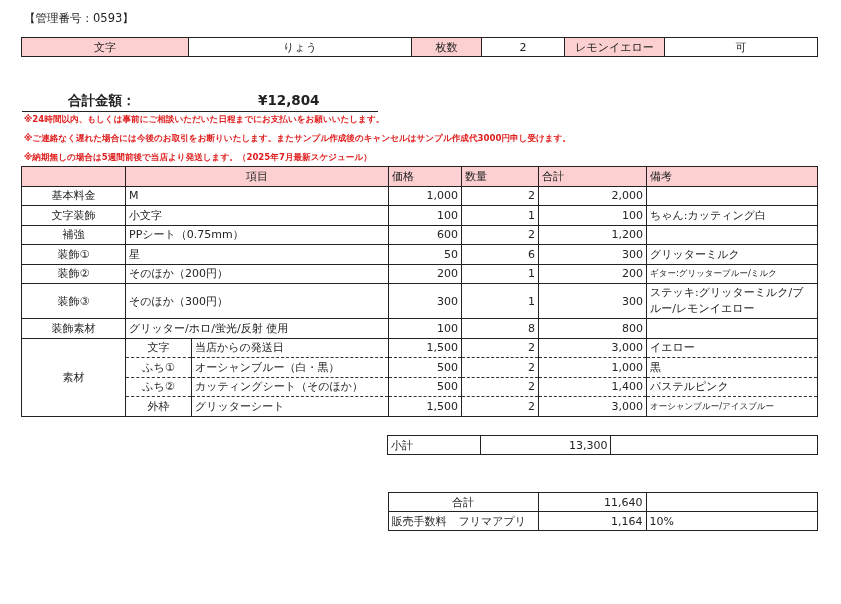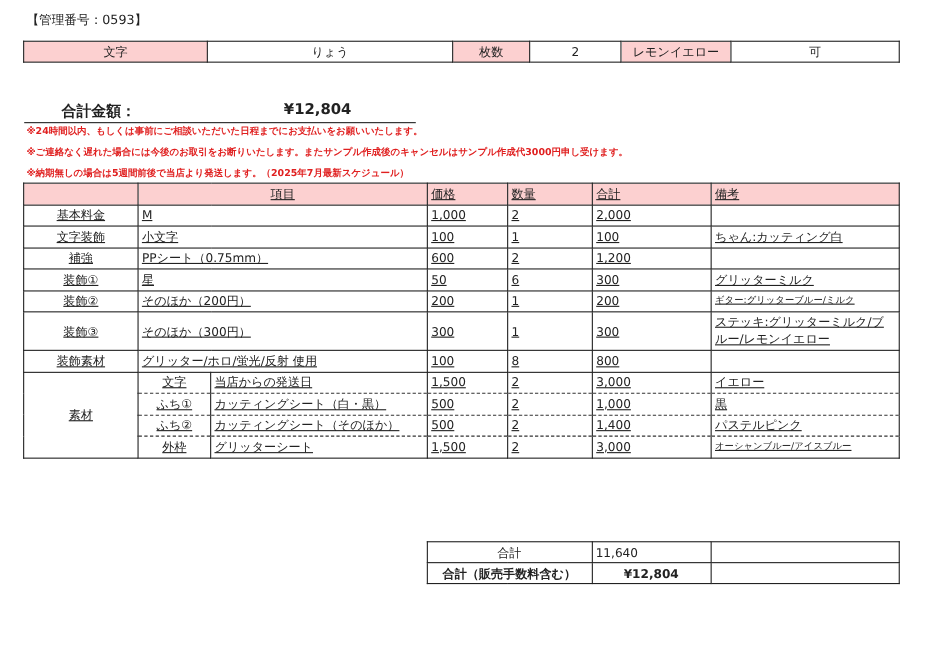--- a/index.html
+++ b/index.html
@@ -4,32 +4,32 @@
 <style>
   html, body { margin:0; padding:0; background:#ffffff; }
   body { width:841px; height:604px; position:relative; overflow:hidden;
          font-family:"DejaVu Sans","Liberation Sans",sans-serif; font-size:11px; color:#222; }
   .abs { position:absolute; }
   .mgmt { left:24px; top:11px; font-size:11.5px; }
   table { border-collapse:collapse; position:absolute; table-layout:fixed; }
   td { border:1px solid #222; padding:0 3px; height:18px; line-height:17px; white-space:nowrap; overflow:hidden; font-size:11px; }
   .pink { background:#fcd0d0; }
   .c { text-align:center; }
-  .r { }
+  .r { text-align:right; }
   .l { text-align:left; }
   
   #info { left:21px; top:37px; width:796px; }
   #info td { height:18px; }
   
-  .total-label { left:56px; top:92px; font-size:13.5px; font-weight:bold; }
+  .total-label { left:68px; top:92px; font-size:13.5px; font-weight:bold; }
   .total-value { left:258px; top:92px; font-size:13.5px; font-weight:bold; }
   .total-line { left:22px; top:111px; width:356px; height:1px; background:#222; }
   .notice { left:24px; font-size:8.6px; color:#e02020; font-weight:bold; white-space:nowrap; }
   
-  #items { left:21px; top:166px; width:796px;text-decoration:underline; }
+  #items { left:21px; top:166px; width:796px; }
   #items td { height:18.5px; }
   .small { font-size:9.5px; }
   .tiny { font-size:8.5px; }
   td.nb { border:none; background:transparent; }
   
   #sub { left:387px; top:435px; width:431px; }
   
   #ship { left:21px; top:492px; width:796px; }
 </style>
 </head>
@@ -150,21 +150,21 @@
     <td rowspan="4" class="c">素材</td>
     <td class="c" style="border-bottom:1px dashed #333">文字</td>
     <td style="border-bottom:1px dashed #333">当店からの発送日</td>
     <td class="r" style="border-bottom:1px dashed #333">1,500</td>
     <td class="r" style="border-bottom:1px dashed #333">2</td>
     <td class="r" style="border-bottom:1px dashed #333">3,000</td>
     <td style="border-bottom:1px dashed #333">イエロー</td>
   </tr>
   <tr>
     <td class="c" style="border-top:1px dashed #333;border-bottom:1px dashed #333">ふち①</td>
-    <td style="border-top:1px dashed #333;border-bottom:1px dashed #333">カッティングシート（白・黒）</td>
+    <td style="border-top:1px dashed #333;border-bottom:1px dashed #333">オーシャンブルー（白・黒）</td>
     <td class="r" style="border-top:1px dashed #333;border-bottom:1px dashed #333">500</td>
     <td class="r" style="border-top:1px dashed #333;border-bottom:1px dashed #333">2</td>
     <td class="r" style="border-top:1px dashed #333;border-bottom:1px dashed #333">1,000</td>
     <td style="border-top:1px dashed #333;border-bottom:1px dashed #333">黒</td>
   </tr>
   <tr>
     <td class="c" style="border-top:1px dashed #333;border-bottom:1px dashed #333">ふち②</td>
     <td style="border-top:1px dashed #333;border-bottom:1px dashed #333">カッティングシート（そのほか）</td>
     <td class="r" style="border-top:1px dashed #333;border-bottom:1px dashed #333">500</td>
     <td class="r" style="border-top:1px dashed #333;border-bottom:1px dashed #333">2</td>
@@ -182,20 +182,25 @@
 </tbody>
   </table>
 
 <table id="sub">
   <colgroup>
     <col style="width:77px">
       <col style="width:108px">
       <col style="width:171px">
   </colgroup>
   <tbody>
+      <tr>
+    <td>小計</td>
+    <td class="r">13,300</td>
+    <td></td>
+  </tr>
 </tbody>
   </table>
 
 <table id="ship">
   <colgroup>
     <col style="width:104px">
       <col style="width:263px">
       <col style="width:73px">
       <col style="width:77px">
       <col style="width:108px">
@@ -203,18 +208,18 @@
   </colgroup>
   <tbody>
   <tr>
     <td class="nb" colspan="2"></td>
     <td colspan="2" class="c">合計</td>
     <td class="r">11,640</td>
     <td></td>
   </tr>
   <tr>
     <td class="nb" colspan="2"></td>
-    <td colspan="2" class="c" style="font-weight:bold">合計（販売手数料含む）</td>
-    <td class="c" style="font-weight:bold">¥12,804</td>
-    <td></td>
+    <td colspan="2"><span>販売手数料</span><span style="display:inline-block;width:12px"></span><span>フリマアプリ</span></td>
+    <td class="r">1,164</td>
+    <td>10%</td>
   </tr>
 </tbody>
   </table>
 
 </body></html>

